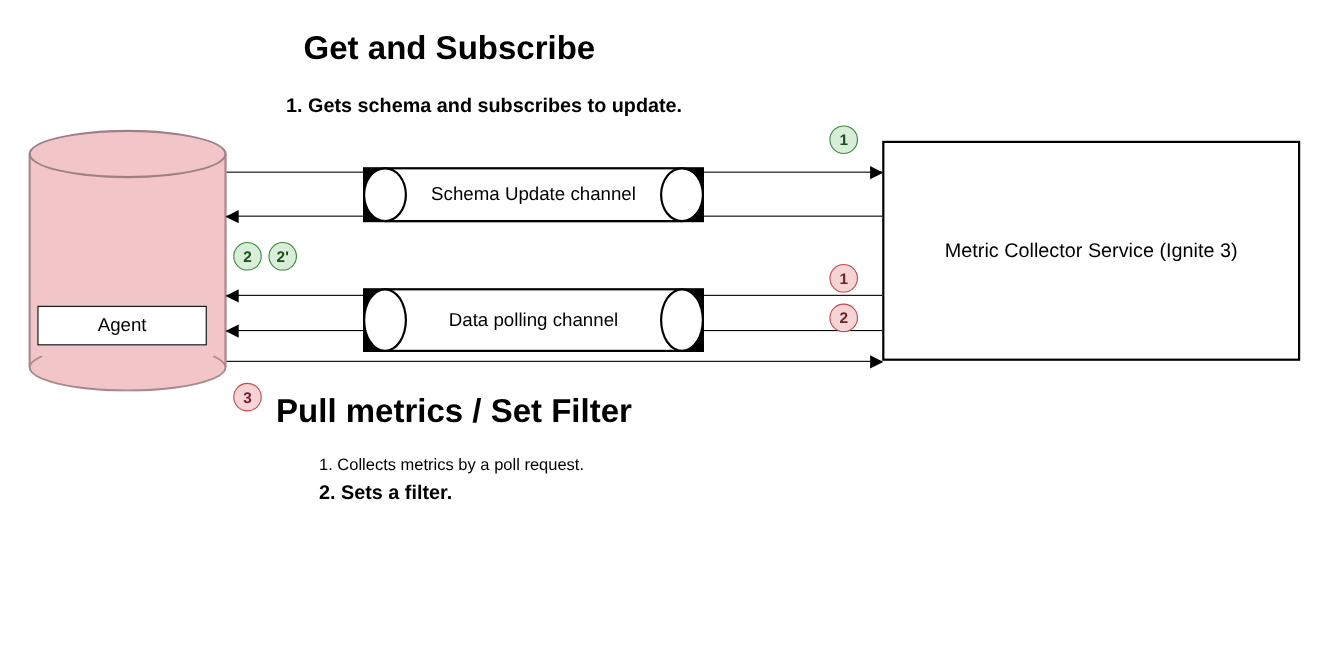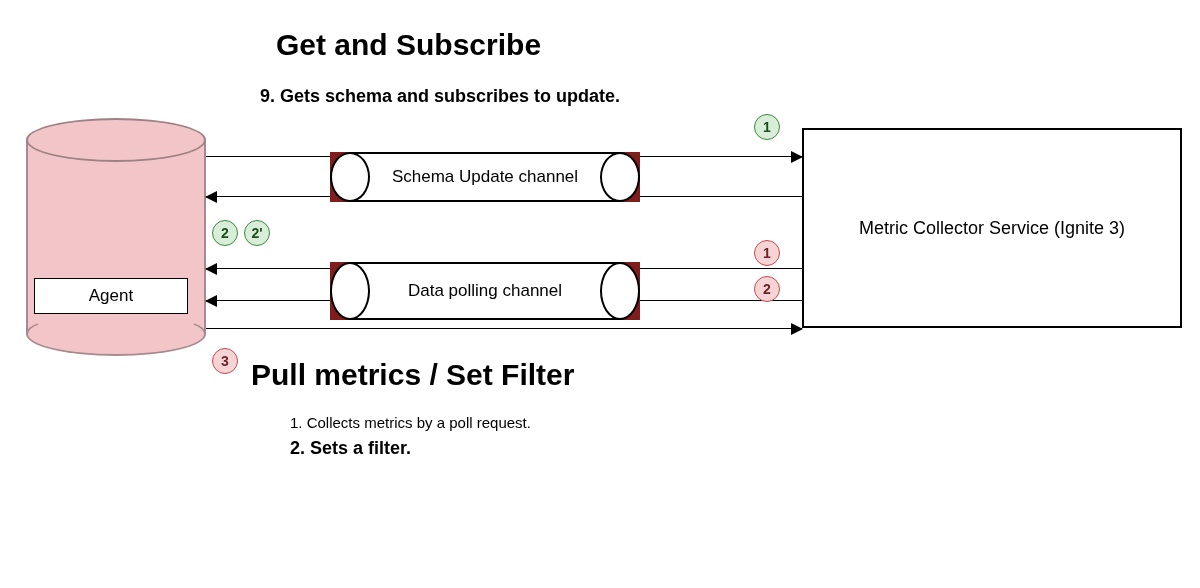--- a/index.html
+++ b/index.html
@@ -71,21 +71,21 @@
     display: flex;
     align-items: center;
     justify-content: center;
     font-size: 18px;
     text-align: center;
     padding: 12px 10px;
   }
 
   
   .tube {
-    background: #7f1d1d;
+    background: #000000;
   }
   .tube .body {
     position: absolute;
     left: 20px; top: 0;
     right: 20px; bottom: 0;
     border-top: 2px solid #000;
     border-bottom: 2px solid #000;
     background: #fff;
     display: flex;
     align-items: center;
@@ -151,21 +151,21 @@
   .b-g2  { left: 212px; top: 220px; } 
   .b-g2p { left: 244px; top: 220px; } 
   .b-r1  { left: 754px; top: 240px; } 
   .b-r2  { left: 754px; top: 276px; } 
   .b-r3  { left: 212px; top: 348px; } 
 </style>
 </head>
 <body>
 
 <div class="abs title-1">Get and Subscribe</div>
-<div class="abs sub-1">9. Gets schema and subscribes to update.</div>
+<div class="abs sub-1">1. Gets schema and subscribes to update.</div>
 <div class="abs title-2">Pull metrics / Set Filter</div>
 <div class="abs sub-2a">1. Collects metrics by a poll request.</div>
 <div class="abs sub-2b">2. Sets a filter.</div>
 
 <div class="abs agent-cyl">
   <div class="side"></div>
   <div class="bottom"></div>
   <div class="top"></div>
 </div>
 <div class="abs agent-box">Agent</div>

